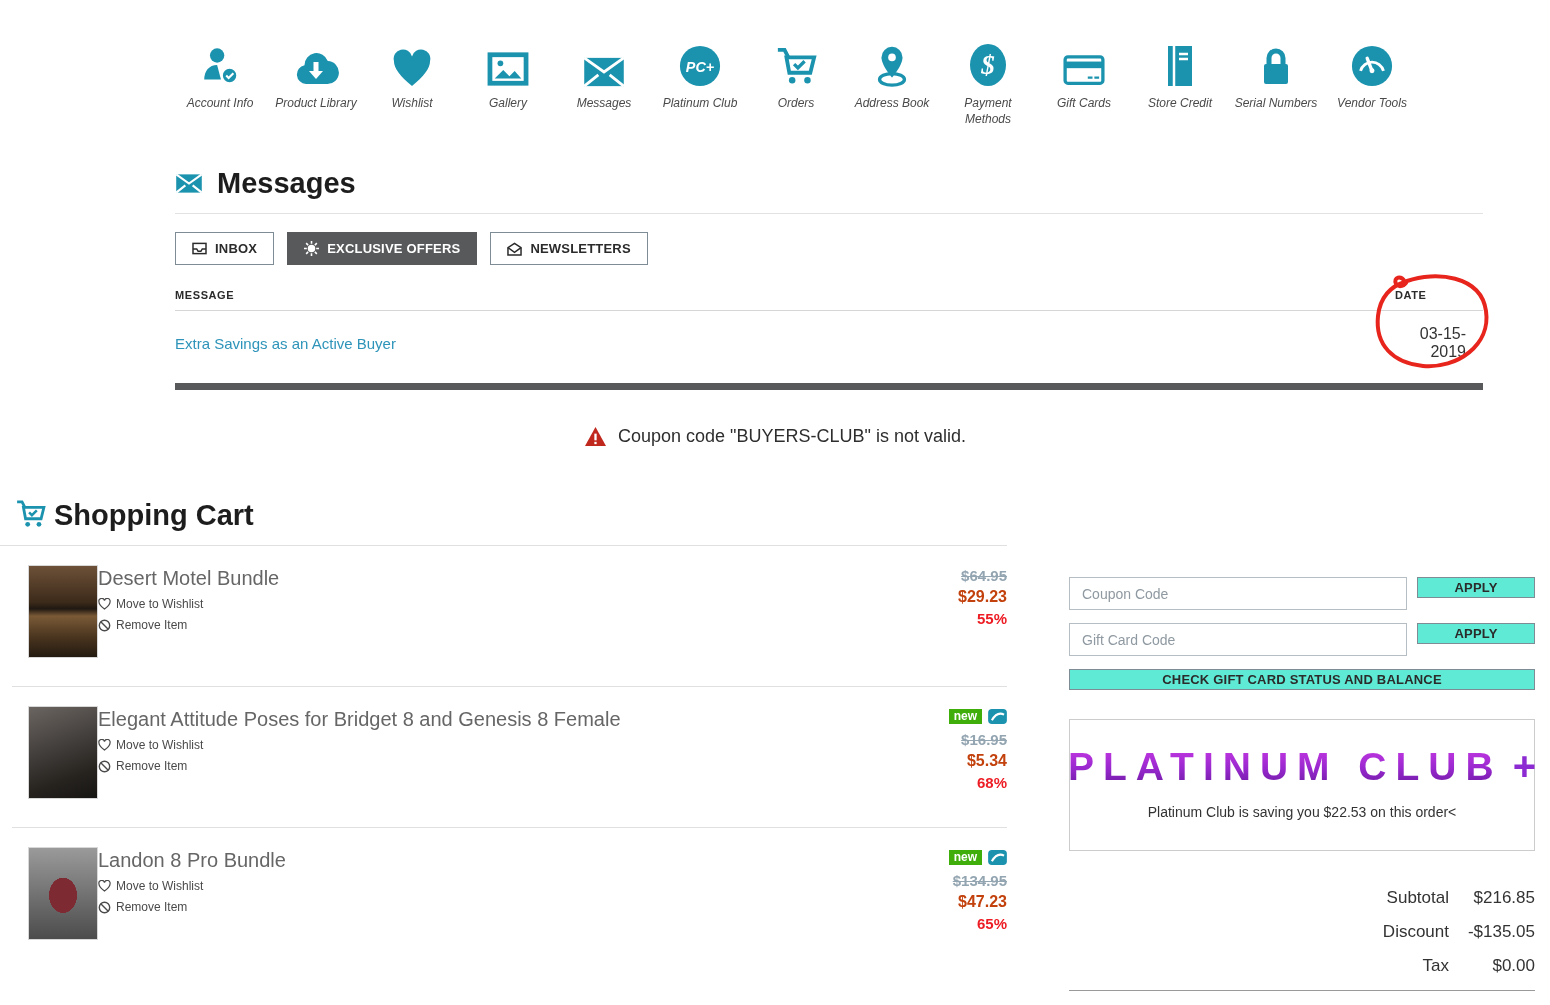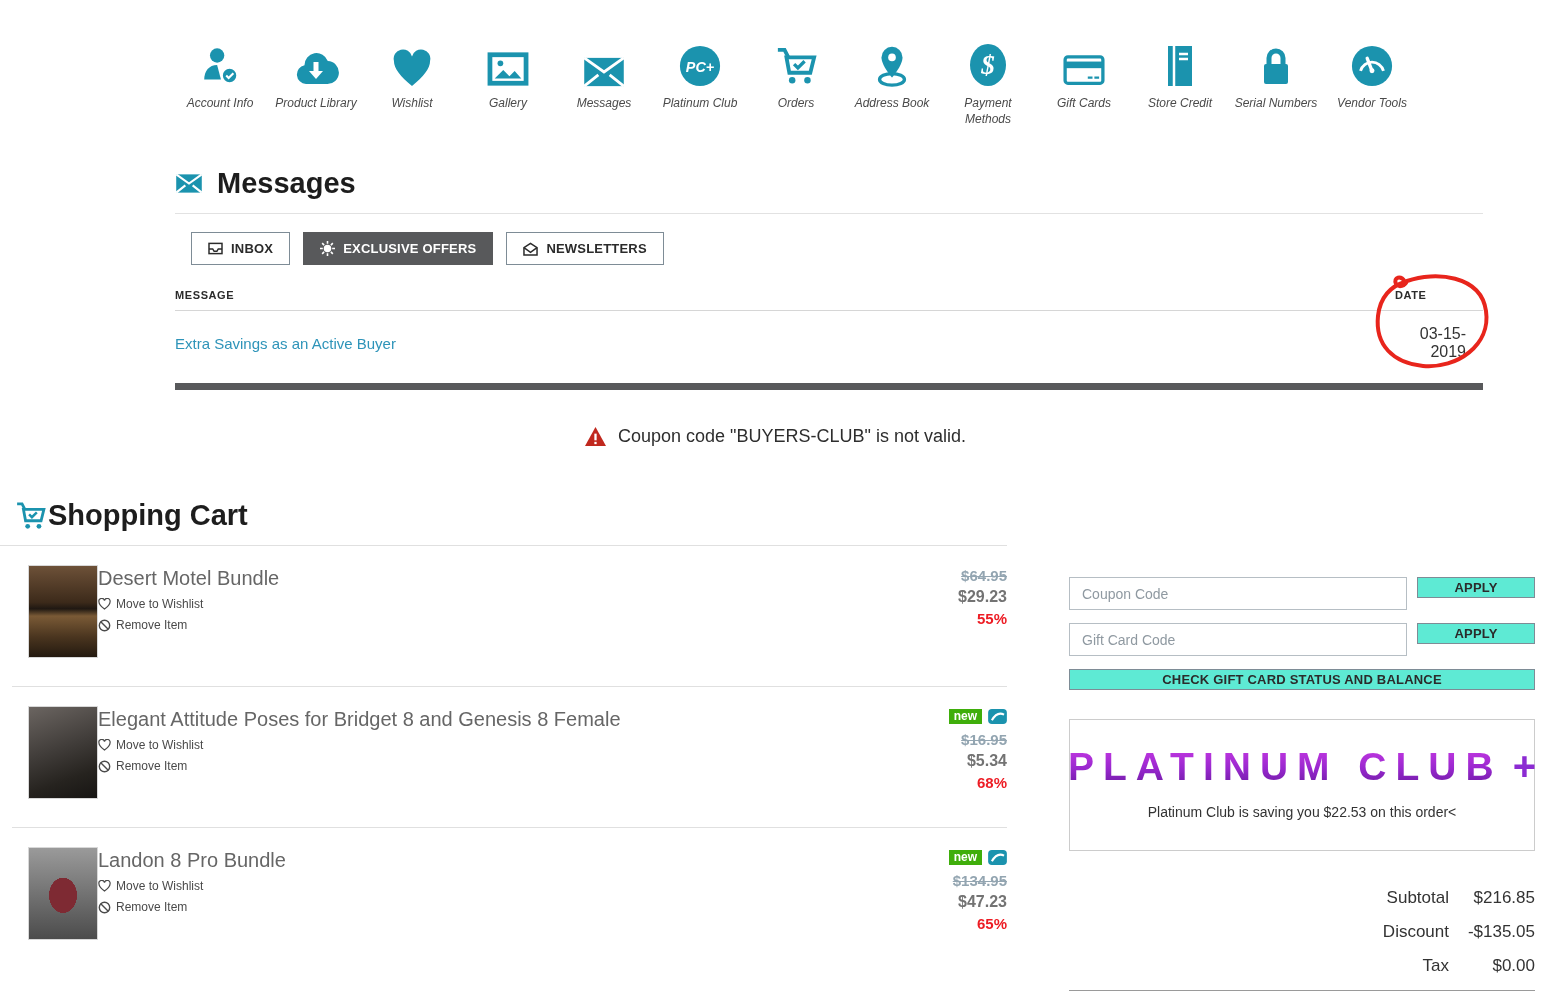--- a/index.html
+++ b/index.html
@@ -7,54 +7,54 @@
   svg{display:block;}
   
   .nav-row{margin:38px 60px 0 172px;display:flex;}
   .nav-item{width:96px;text-align:center;cursor:pointer;font-style:italic;}
   .nav-iconbox{height:50px;display:flex;align-items:flex-end;justify-content:center;}
   .nav-label{font-size:12px;color:#4a4a4a;margin-top:8px;line-height:1.3;}
   
   .msgs{margin:40px 67px 0 175px;}
   .msgs-head{display:flex;align-items:center;gap:14px;padding-bottom:13px;border-bottom:1px solid #e2e2e2;}
   .msgs-title{font-size:29px;font-weight:bold;color:#1d1d1d;}
-  .tabs{display:flex;gap:13px;margin-top:18px;margin-left:16px;}
+  .tabs{display:flex;gap:13px;margin-top:18px;}
   .tab{height:33px;box-sizing:border-box;display:flex;align-items:center;gap:8px;padding:0 16px;border:1px solid #7e8c96;background:#fff;font-size:13px;font-weight:bold;color:#2b2b2b;cursor:pointer;letter-spacing:.2px;}
   .tab.active{background:#58595b;color:#fff;border-color:#58595b;}
   .tbl{position:relative;margin-top:24px;}
   .tbl-head{display:flex;padding-bottom:9px;border-bottom:1px solid #d6d6d6;font-size:11px;font-weight:bold;letter-spacing:.6px;color:#2b2b2b;}
   .col-msg{flex:1;}
   .col-date{width:88px;box-sizing:border-box;}
   .tbl-row{display:flex;align-items:center;padding:14px 0 13px;}
   .msg-link{flex:1;color:#2e94b9;font-size:15px;cursor:pointer;}
   .date-val{width:88px;box-sizing:border-box;padding-right:17px;text-align:right;font-size:16px;color:#333;}
   .thickbar{height:7px;background:#58595b;margin-top:9px;}
   .annotation{position:absolute;right:-12px;top:-20px;width:126px;height:106px;pointer-events:none;}
   
   .alert{display:flex;justify-content:center;align-items:center;gap:11px;margin-top:36px;font-size:18px;color:#2e2e2e;}
   
   .main{display:flex;margin-top:52px;padding-right:15px;}
   .left{flex:1;max-width:1007px;}
   .right{width:466px;margin-left:62px;padding-top:78px;}
-  .cart-head{display:flex;align-items:flex-end;gap:1px;padding:0 0 13px 14px;border-bottom:1px solid #e0e0e0;}
+  .cart-head{display:flex;align-items:flex-start;gap:7px;padding:0 0 13px 14px;border-bottom:1px solid #e0e0e0;}
   .cart-title{font-size:29px;font-weight:bold;color:#1d1d1d;}
   .item{display:flex;padding:19px 0 28px 16px;border-bottom:1px solid #e0e0e0;margin-left:12px;}
   .item:last-child{border-bottom:none;}
   .thumb{width:70px;height:93px;flex:none;cursor:pointer;border:1px solid #d8d8d8;box-sizing:border-box;}
   .thumb.t1{background:linear-gradient(180deg,#6d5138 0%,#3c2a1a 40%,#1f1812 47%,#7a5a36 55%,#4a351f 78%,#241a10 100%);}
   .thumb.t2{background:linear-gradient(160deg,#6b6561 0%,#413d3a 45%,#26231f 75%,#171513 100%);}
   .thumb.t3{background:radial-gradient(ellipse 34% 32% at 50% 52%,#7e2a33 0 60%,rgba(0,0,0,0) 61%),linear-gradient(180deg,#9a9a9a 0%,#6f6f6f 55%,#4c4c4c 100%);}
   .item-info{flex:1;min-width:0;padding-top:2px;}
   .item-name{font-size:20px;color:#666;cursor:pointer;}
   .item-link{display:flex;align-items:center;gap:5px;font-size:12px;color:#4a4a4a;margin-top:7px;cursor:pointer;width:max-content;}
   .price-col{width:175px;flex:none;text-align:right;padding-top:2px;}
   .badge-row{display:flex;justify-content:flex-end;align-items:center;gap:6px;margin-bottom:7px;height:16px;}
   .new-badge{background:#3fae0b;color:#fff;font-size:12px;font-weight:bold;padding:1px 5px 2px;line-height:1;}
   .old-price{font-size:15px;font-weight:bold;color:#93a5b1;text-decoration:line-through;margin-bottom:4px;}
-  .cur-price{font-size:16px;font-weight:bold;color:#737373;margin-bottom:4px;}
+  .cur-price{font-size:16px;font-weight:bold;color:#c2410c;margin-bottom:4px;}
   .pct{font-size:15px;font-weight:bold;color:#ed1c24;}
   
   .code-row{display:flex;gap:10px;margin-bottom:13px;}
   .code-input{flex:1;height:33px;box-sizing:border-box;border:1px solid #b6bec4;padding:0 12px;font-size:14px;color:#333;font-family:inherit;outline:none;}
   .code-input::placeholder{color:#8f99a1;}
   .btn{box-sizing:border-box;height:21px;border:1px solid #7e8c96;background:#5eead4;font-size:13px;font-weight:bold;color:#2b2b2b;font-family:inherit;cursor:pointer;letter-spacing:.2px;}
   .apply-btn{width:118px;}
   .full-btn{width:100%;}
   .platinum{border:1px solid #ccc;margin-top:29px;padding:24px 8px 30px;text-align:center;}
   .pc-line{display:flex;justify-content:center;align-items:center;gap:10px;}

